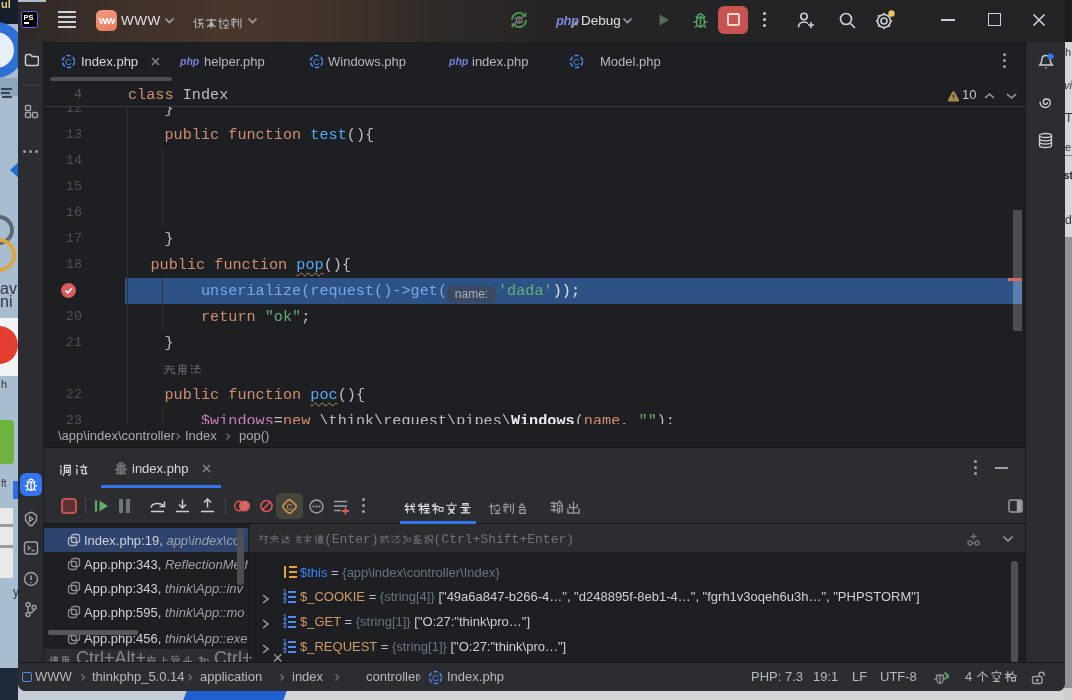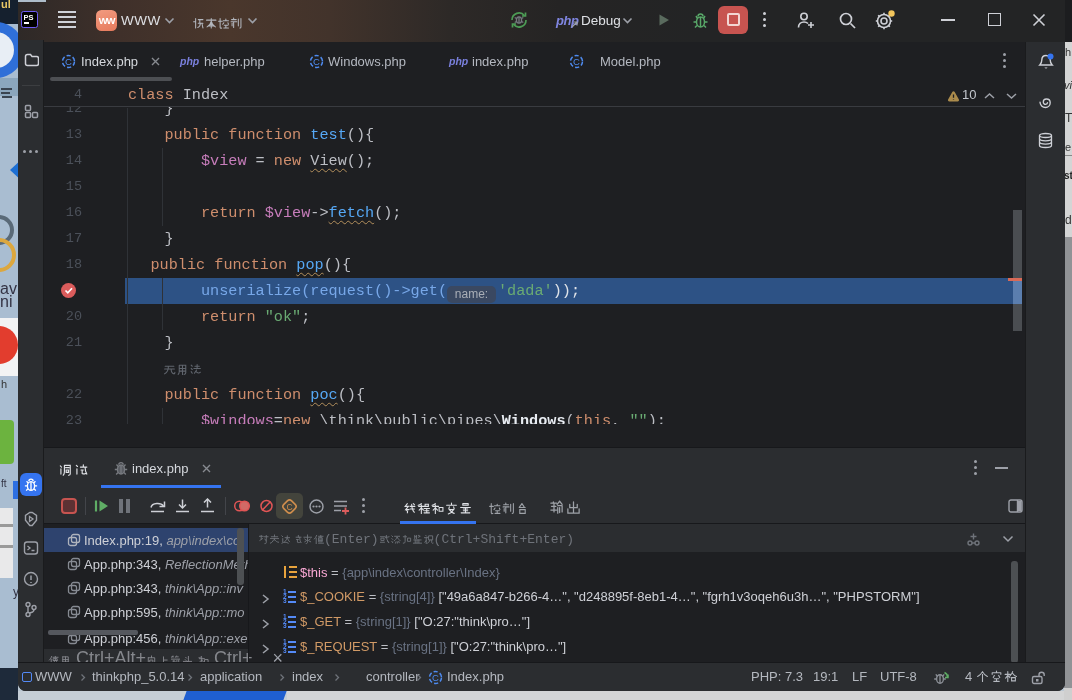--- a/index.html
+++ b/index.html
@@ -207,36 +207,34 @@
 <div class="ln" style="left:26px;top:298px">22</div>
 <div class="ln" style="left:26px;top:324px">23</div>
 
 <svg class="ic" style="left:42px;top:198px" width="17" height="17" viewBox="0 0 17 17">
         <circle cx="8.5" cy="8.5" r="7.5" fill="#db5c5c"></circle>
         <path d="M5.5 8.5 7.8 10.8 12 6.2" stroke="#fff" stroke-width="1.7" fill="none"></path>
       </svg>
 
 <div class="code a" style="left:110px;top:12px">    }</div>
 <div class="code a" style="left:110px;top:38px">    <span class="kw">public function</span> <span class="fn">test</span>(){</div>
-<div class="code a" style="left:110px;top:64px">        <span class="vr">$view</span> = <span class="kw">new</span> <span class="wv">View</span>();</div>
-<div class="code a" style="left:110px;top:116px">        <span class="kw">return</span> <span class="vr">$view</span>-&gt;<span class="fn wv">fetch</span>();</div>
 <div class="code a" style="left:110px;top:142px">    }</div>
 <div class="code a" style="left:96px;top:168px">    <span class="kw">public function</span> <span class="fn wv">pop</span>(){</div>
 <div class="code a" style="left:110px;top:194px;color:#77a7e8">        unserialize(request()-&gt;get(<span style="display:inline-block;width:49px;height:17px;margin-right:2px;background:#3a4861;border-radius:5px;color:#a9aeb6;font-family:'Liberation Sans',sans-serif;font-size:12px;line-height:17px;text-align:center;vertical-align:-3px">name:</span><span class="st">'dada'</span><span style="color:#dfe3e8">));</span></div>
 <div class="code a" style="left:110px;top:220px">        <span class="kw">return</span> <span class="st">"ok"</span>;</div>
 <div class="code a" style="left:110px;top:246px">    }</div>
 <div class="a" style="left:145px;top:278px;color:#60656d;font-size:13px" id="nousage"><span class="cj" style="width:13px;height:13px"><svg viewBox="0 0 24 24" fill="none" stroke="currentColor" stroke-width="2" stroke-linecap="round">
             <path d="M4 6h16M3 11h18M10 6c0 8-3 12-7 14M15 11c0 5 2 8 5 9c1 0 2-1 2-3"></path>
           </svg></span><span class="cj" style="width:13px;height:13px"><svg viewBox="0 0 24 24" fill="none" stroke="currentColor" stroke-width="2" stroke-linecap="round">
             <path d="M6 4h12v14c0 2-1 3-3 3M6 4v12c0 3-1 4-2 5M6 10h12M6 15h12M12 4v17"></path>
           </svg></span><span class="cj" style="width:13px;height:13px"><svg viewBox="0 0 24 24" fill="none" stroke="currentColor" stroke-width="2" stroke-linecap="round">
             <path d="M4 4l2 2M4 10l2 2M4 16l2 3M15 3v7M11 6h8M9 10h12M14 13l-4 6M13 16c3 3 6 3 8 1"></path>
           </svg></span></div>
 <div class="code a" style="left:110px;top:298px">    <span class="kw">public function</span> <span class="fn wv">poc</span>(){</div>
-<div class="code a" style="left:110px;top:324px">        <span class="vr">$windows</span>=<span class="kw">new</span> \think\<span class="wv">public</span>\<span class="wv">pipes</span>\<b style="color:#e8ecf2">Windows</b>(<span class="kw">this</span>, <span class="st">""</span>);</div>
+<div class="code a" style="left:110px;top:324px">        <span class="vr">$windows</span>=<span class="kw">new</span> \think\<span class="wv">request</span>\<span class="wv">pipes</span>\<b style="color:#e8ecf2">Windows</b>(<span class="kw">name</span>, <span class="st">""</span>);</div>
 
 <div class="a" style="left:995px;top:126px;width:9px;height:121px;background:#4a4d51"></div>
 <div class="a" style="left:995px;top:194px;width:9px;height:26px;background:#5b7eae"></div>
 <div class="a" style="left:990px;top:194px;width:14px;height:3px;background:#d96a57"></div>
 </div>
 
 <div class="a" style="left:0;top:84px;width:1007px;height:23px;background:#1e1f22;border-bottom:1px solid #393b40">
 <div class="ln" style="left:26px;top:-2px;line-height:26px">4</div>
 <div class="code a" style="left:110px;top:-2px"><span class="kw">class</span> Index</div>
 <svg class="ic" style="left:929px;top:6px" width="13" height="12" viewBox="0 0 13 12">
@@ -245,20 +243,31 @@
       </svg>
 <div class="a" style="left:944px;top:3px;font-size:13px;color:#c3c7ce">10</div>
 <svg class="ic" style="left:965px;top:8px" width="13" height="8" viewBox="0 0 13 8">
         <path d="M2 6 6.5 2 11 6" stroke="#9da0a8" stroke-width="1.5" fill="none"></path>
       </svg>
 <svg class="ic" style="left:987px;top:8px" width="13" height="8" viewBox="0 0 13 8">
         <path d="M2 2 6.5 6 11 2" stroke="#9da0a8" stroke-width="1.5" fill="none"></path>
       </svg>
 </div>
 
+<div class="a" style="left:0;top:424px;width:1007px;height:23px;background:#1e1f22">
+<div class="a crumb" style="left:40px;top:4px">\app\index\controller</div>
+<svg class="ic" style="left:157px;top:8px" width="6" height="9" viewBox="0 0 6 9">
+        <path d="M1.5 1.5 4.5 4.5 1.5 7.5" stroke="#6f737a" stroke-width="1.3" fill="none"></path>
+      </svg>
+<div class="a crumb" style="left:167px;top:4px">Index</div>
+<svg class="ic" style="left:207px;top:8px" width="6" height="9" viewBox="0 0 6 9">
+        <path d="M1.5 1.5 4.5 4.5 1.5 7.5" stroke="#6f737a" stroke-width="1.3" fill="none"></path>
+      </svg>
+<div class="a crumb" style="left:221px;top:4px">pop()</div>
+</div>
 
 <div class="a" style="left:0;top:447px;width:1047px;height:215px;background:#1e1f22;border-top:1px solid #17181b">
 
 <div class="a" style="left:0;top:0;width:1047px;height:40px;background:#2b2d30"></div>
 <div class="a" style="left:40px;top:13px;color:#dfe1e5;font-weight:bold" id="dbgtitle"><i class="cj" style="width:14px;height:14px"><svg viewBox="0 0 24 24" style="stroke-width:3">
             <path d="M4 5l2 2M5 10v9M11 4h10v15c0 2-1 2-3 2M11 4v11c0 4-1 5-2 6M13 8h6M14 12h4v4h-4z"></path>
           </svg></i><i class="cj" style="width:14px;height:14px;margin-left:2px"><svg viewBox="0 0 24 24" style="stroke-width:3">
             <path d="M4 4l2 2M5 10v9M11 7h11M16 3v4M12 12h4M14 12v6c2 1 4 1 6 0M19 7c0 6 1 9 3 12"></path>
           </svg></i></div>
 <svg class="ic" style="left:95px;top:12px" width="16" height="16" viewBox="0 0 16 16">
@@ -465,21 +474,21 @@
 <svg class="ic" style="left:753px;top:11px" width="12" height="8" viewBox="0 0 12 8">
           <path d="M1.5 1.5 6 6 10.5 1.5" stroke="#9da0a8" stroke-width="1.5" fill="none"></path>
         </svg>
 
 <div class="a" style="left:34px;top:41px;width:14px;height:14px">
  <div class="a" style="left:1px;top:1px;width:2px;height:12px;background:#e8a33d"></div>
  <div class="a" style="left:6px;top:1px;width:8px;height:2px;background:#e8a33d"></div>
  <div class="a" style="left:6px;top:6px;width:8px;height:2px;background:#e8a33d"></div>
  <div class="a" style="left:6px;top:11px;width:8px;height:2px;background:#e8a33d"></div>
 </div>
-<div class="a" style="left:51px;top:41px;font-size:13px;white-space:nowrap"><span style="color:#f9a8d4">$this</span><span style="color:#bcbec4"> = </span><span style="color:#697283">{app\index\controller\Index}</span></div>
+<div class="a" style="left:51px;top:41px;font-size:13px;white-space:nowrap"><span style="color:#3b82f6">$this</span><span style="color:#bcbec4"> = </span><span style="color:#697283">{app\index\controller\Index}</span></div>
 <svg class="ic" style="left:12px;top:69px" width="9" height="12" viewBox="0 0 9 12">
           <path d="M2 2 7 6 2 10" stroke="#9da0a8" stroke-width="1.5" fill="none"></path>
         </svg>
 <div class="a" style="left:34px;top:66px;width:14px;height:14px;color:#548af7;font-size:6.5px;line-height:4.6px;font-weight:bold">1<span style="position:absolute;left:5px;top:1px;width:8px;height:2px;background:#548af7"></span><br>2<span style="position:absolute;left:5px;top:6px;width:8px;height:2px;background:#548af7"></span><br>3<span style="position:absolute;left:5px;top:11px;width:8px;height:2px;background:#548af7"></span></div>
 <div class="a" style="left:51px;top:65px;font-size:13px;white-space:nowrap"><span style="color:#d19a66">$_COOKIE</span><span style="color:#bcbec4"> = </span><span style="color:#697283">{string[4]}</span><span style="color:#ced0d6"> ["49a6a847-b266-4…", "d248895f-8eb1-4…", "fgrh1v3oqeh6u3h…", "PHPSTORM"]</span></div>
 <svg class="ic" style="left:12px;top:94px" width="9" height="12" viewBox="0 0 9 12">
           <path d="M2 2 7 6 2 10" stroke="#9da0a8" stroke-width="1.5" fill="none"></path>
         </svg>
 <div class="a" style="left:34px;top:91px;width:14px;height:14px;color:#548af7;font-size:6.5px;line-height:4.6px;font-weight:bold">1<span style="position:absolute;left:5px;top:1px;width:8px;height:2px;background:#548af7"></span><br>2<span style="position:absolute;left:5px;top:6px;width:8px;height:2px;background:#548af7"></span><br>3<span style="position:absolute;left:5px;top:11px;width:8px;height:2px;background:#548af7"></span></div>
 <div class="a" style="left:51px;top:90px;font-size:13px;white-space:nowrap"><span style="color:#d19a66">$_GET</span><span style="color:#bcbec4"> = </span><span style="color:#697283">{string[1]}</span><span style="color:#ced0d6"> ["O:27:"think\pro…"]</span></div>

